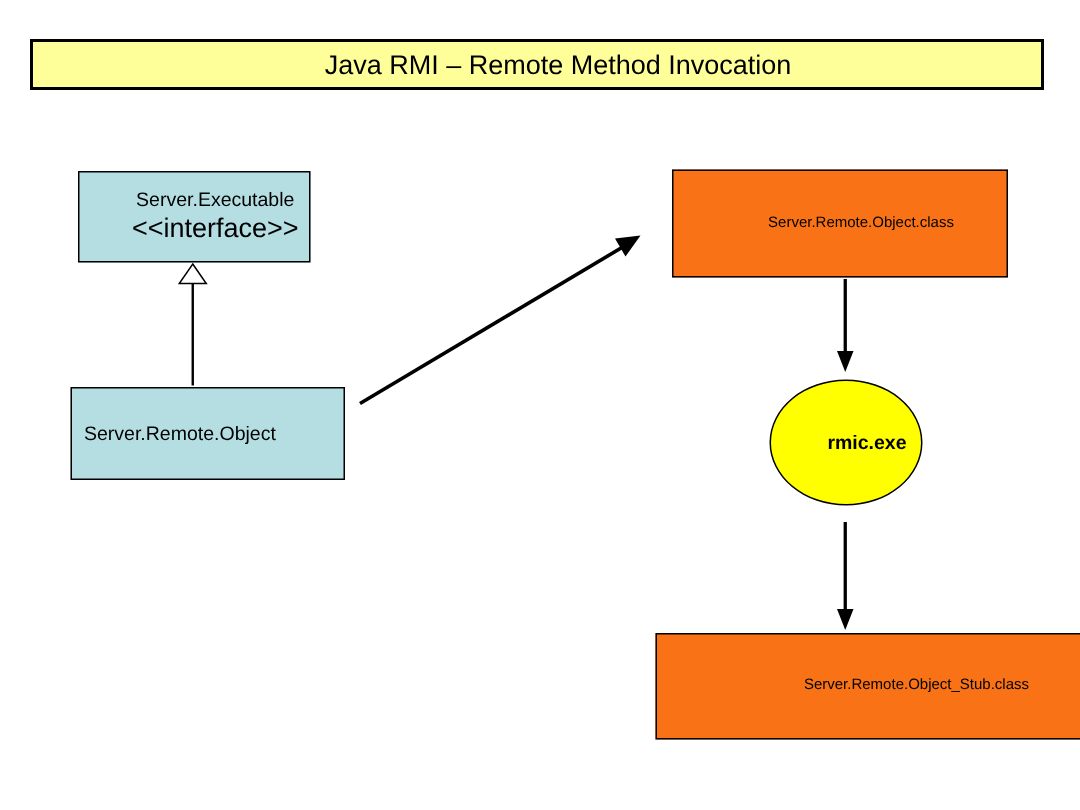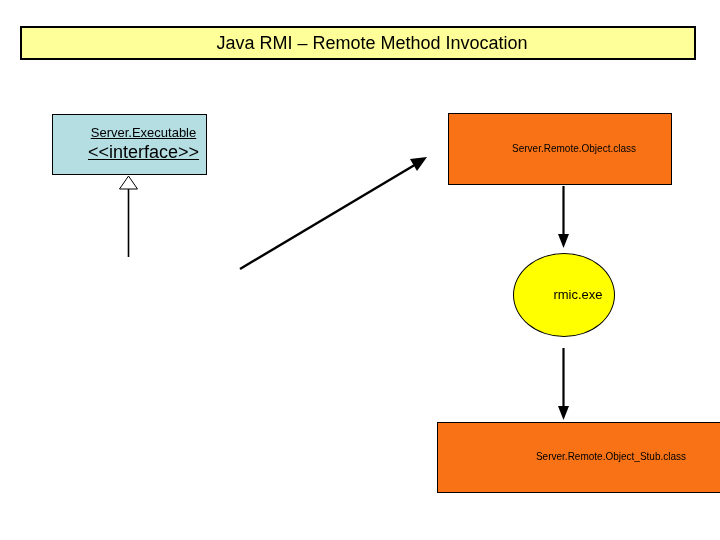--- a/index.html
+++ b/index.html
@@ -44,21 +44,20 @@
     background: #B5DEE3;
     border: 1px solid #000000;
     font-size: 13px;
   }
   #box-server-executable {
     left: 52px;
     top: 114px;
     width: 155px;
     height: 61px;
     flex-direction: column;
-    text-decoration: underline;
   }
   #box-server-remote-object {
     left: 47px;
     top: 258px;
     width: 183px;
     height: 62px;
     justify-content: flex-start;
     padding-left: 8px;
     text-align: left;
   }
@@ -85,21 +84,21 @@
   
   #node-rmic {
     left: 513px;
     top: 253px;
     width: 102px;
     height: 84px;
     background: #FFFF00;
     border: 1px solid #000000;
     border-radius: 50%;
     font-size: 13px;
-    font-weight: normal;
+    font-weight: bold;
   }
 
   
   #connectors {
     position: absolute;
     left: 0;
     top: 0;
     width: 720px;
     height: 540px;
     pointer-events: none;
@@ -118,20 +117,23 @@
 
 <div id="slide">
 
   <div class="node" id="title-banner">Java RMI – Remote Method Invocation</div>
 
   <div class="node uml-box" id="box-server-executable">
     <span>Server.Executable</span>
     <span class="line2">&lt;&lt;interface&gt;&gt;</span>
   </div>
 
+  <div class="node uml-box" id="box-server-remote-object">
+    <span>Server.Remote.Object</span>
+  </div>
 
   <div class="node artifact-box" id="box-remote-object-class">
     <span>Server.Remote.Object.class</span>
   </div>
 
   <div class="node" id="node-rmic">
     <span>rmic.exe</span>
   </div>
 
   <div class="node artifact-box" id="box-stub-class">

